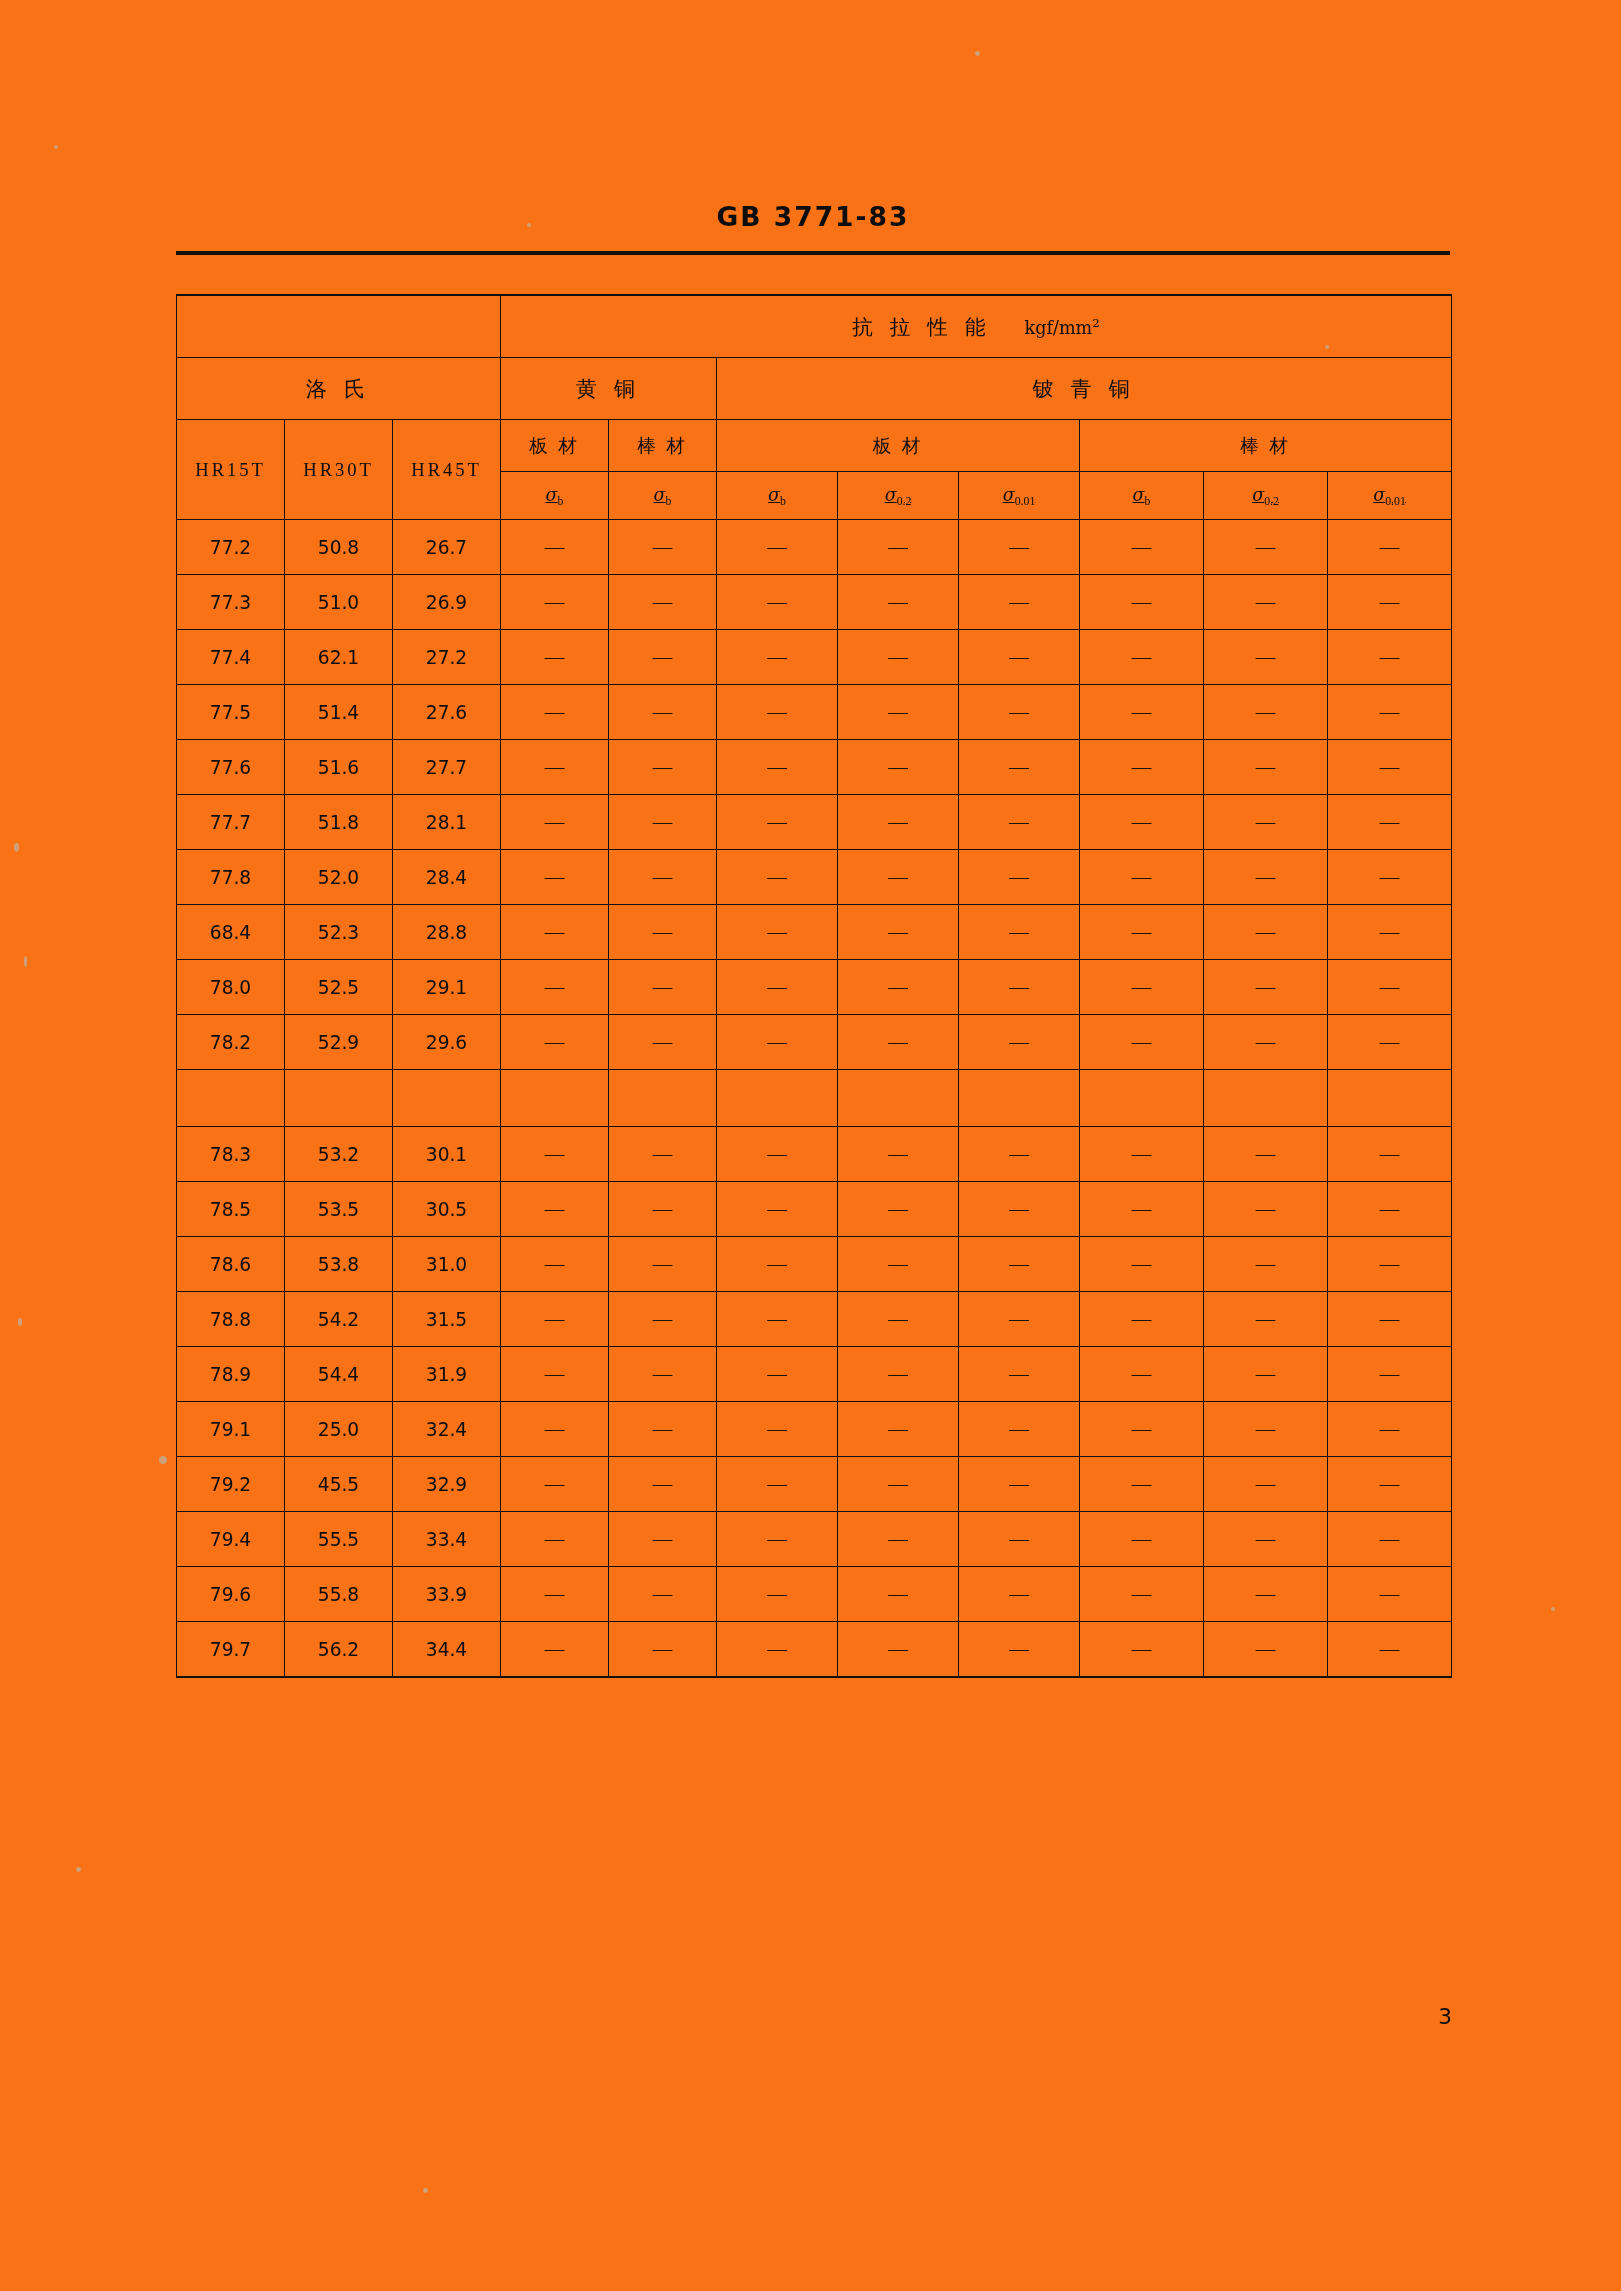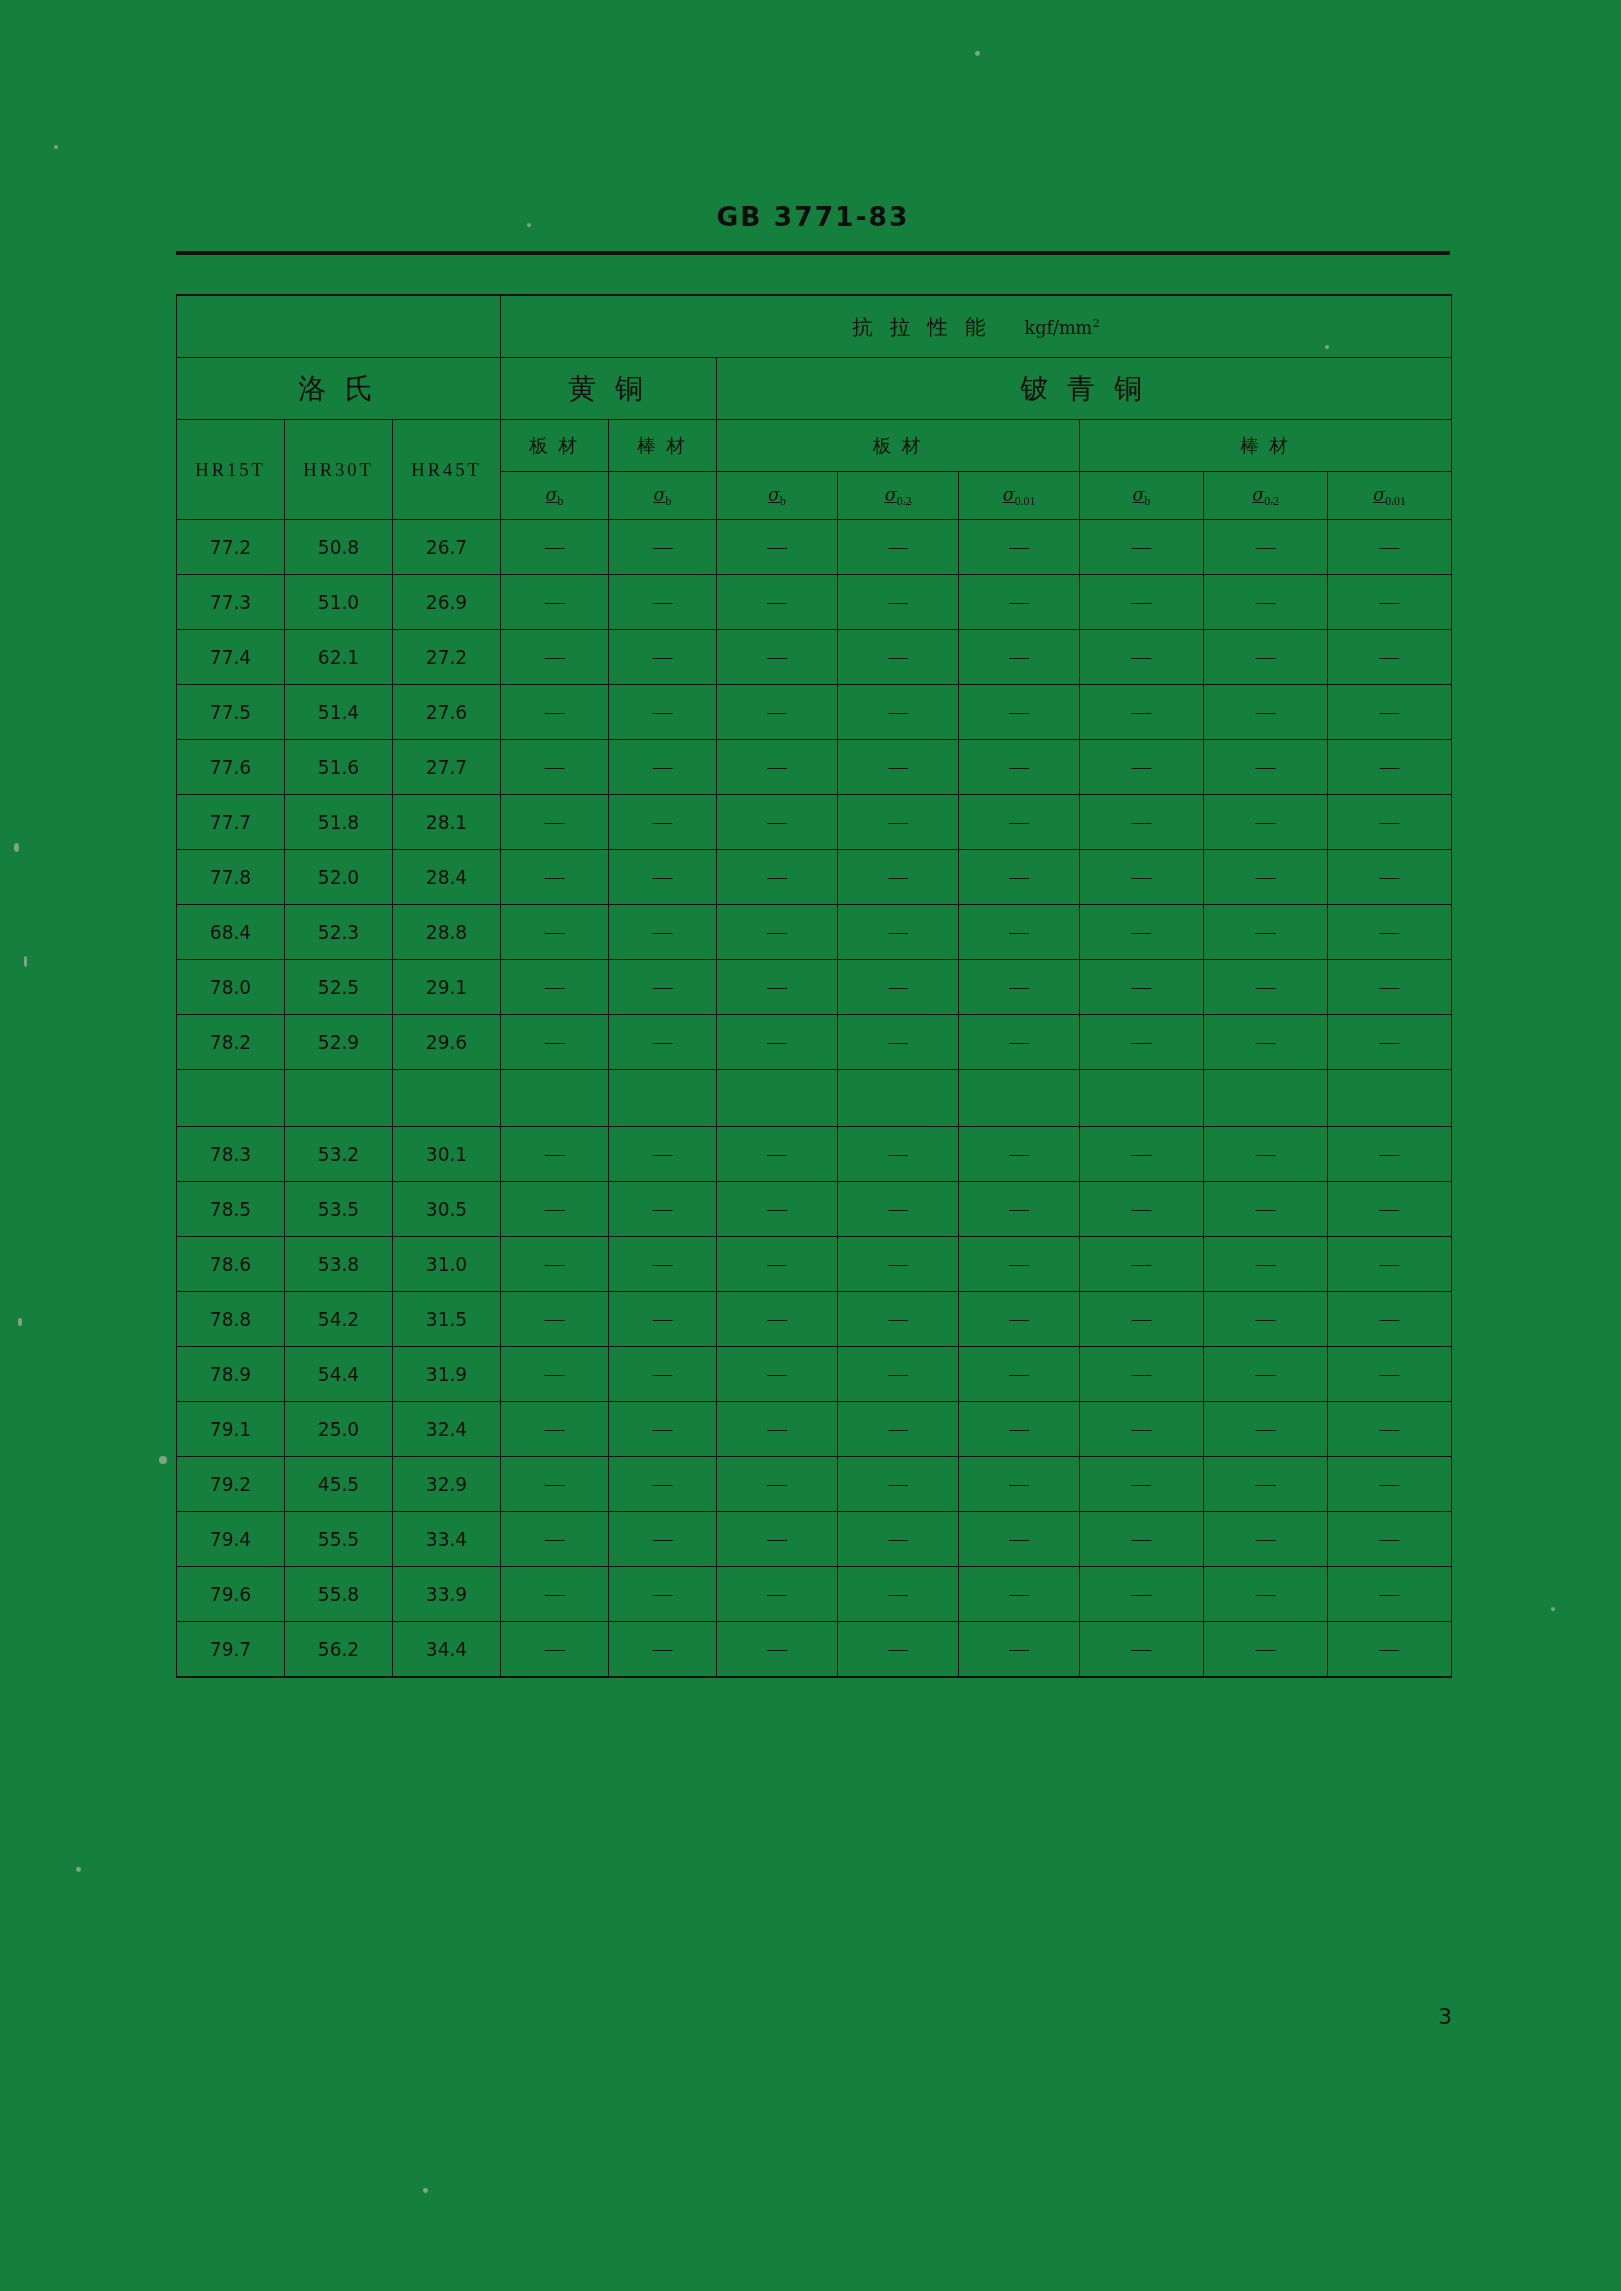--- a/index.html
+++ b/index.html
@@ -12,21 +12,21 @@
     height: 2292px;
     position: relative;
     font-family: "Liberation Serif", serif;
     color: #0d0d0d;
   }
   .page {
     position: absolute;
     left: 0; top: 0;
     width: 1621px;
     height: 2292px;
-    background: #15803d;
+    background: #f97316;
     overflow: hidden;
   }
   
   .speck {
     position: absolute;
     background: #b8b8b0;
     border-radius: 50%;
     opacity: .65;
   }
 
@@ -67,21 +67,21 @@
     vertical-align: middle;
     font-weight: normal;
     padding: 0;
   }
   
   table.main {
     border-top: 2.9px solid #111;
     border-bottom: 2.9px solid #111;
   }
   .hdr-top td { height: 61px; font-size: 20.6px; letter-spacing: 5.9px; }
-  .hdr-mid td { height: 61px; font-size: 28px; letter-spacing: 5.9px; }
+  .hdr-mid td { height: 61px; font-size: 21px; letter-spacing: 5.9px; }
   .hdr-mat td { height: 51px; font-size: 18.6px; letter-spacing: 2.9px; }
   .hdr-sym td { height: 47px; font-size: 17.6px; text-decoration: underline; }
   td.no-t { border-top: none; }
   td.no-b { border-bottom: none; }
 
   .data td {
     height: 54px;
     font-size: 18.6px;
     font-family: "DejaVu Sans", sans-serif;
   }

